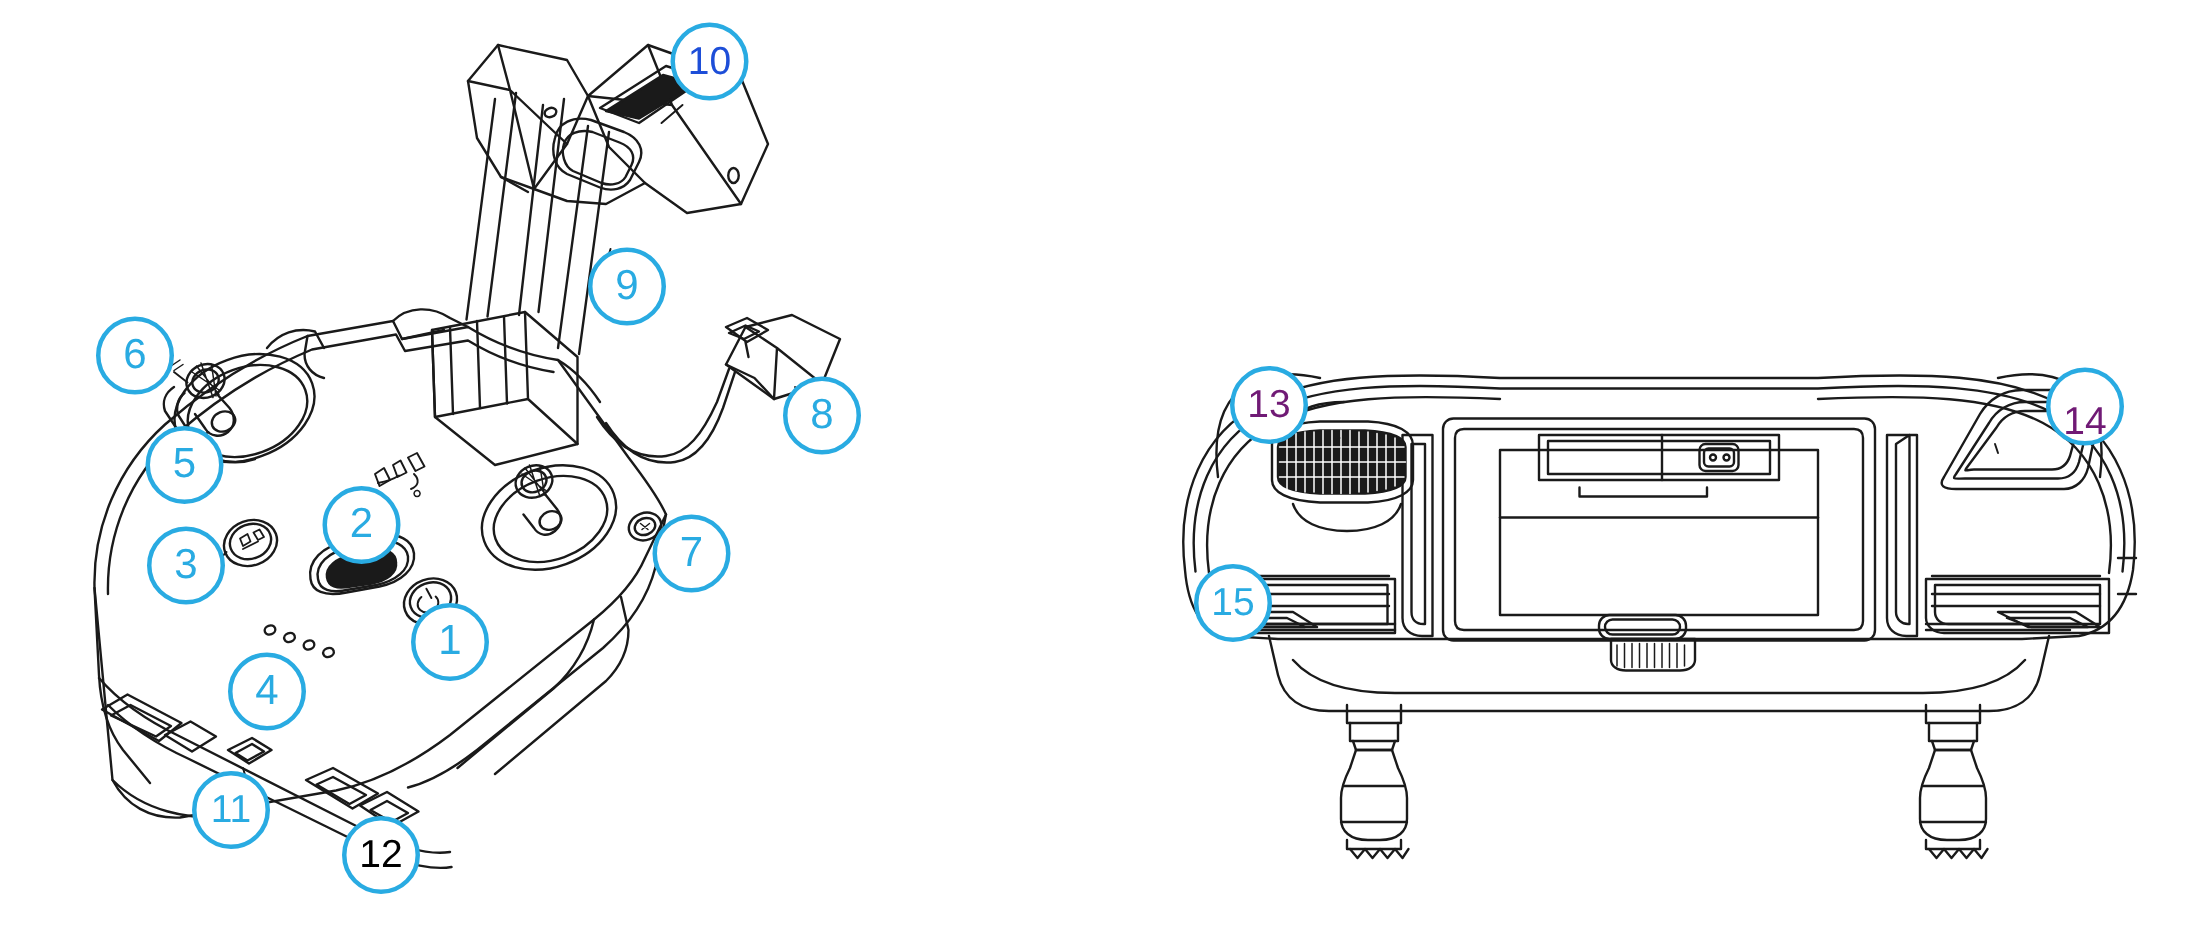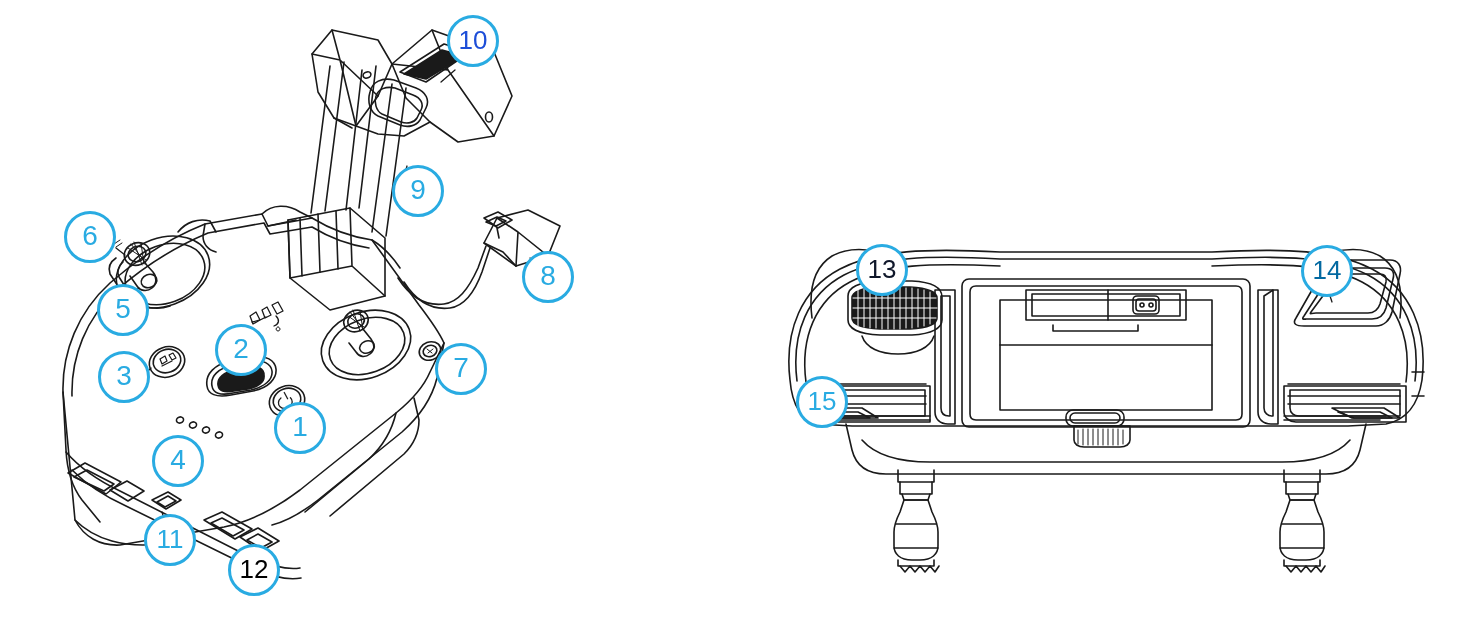--- a/index.html
+++ b/index.html
@@ -373,30 +373,30 @@
       </div>
       <div class="callout" style="left: 522px; top: 251px; width: 52px; height: 52px; border: 3px solid rgb(41, 171, 226); color: rgb(41, 171, 226); font-size: 28px;">
         <span>8</span>
       </div>
       <div class="callout" style="left: 392px; top: 165px; width: 52px; height: 52px; border: 3px solid rgb(41, 171, 226); color: rgb(41, 171, 226); font-size: 28px;">
         <span>9</span>
       </div>
       <div class="callout" style="left: 447px; top: 15px; width: 52px; height: 52px; border: 3px solid rgb(41, 171, 226); color: #1d4ed8; font-size: 26px;">
         <span>10</span>
       </div>
-      <div class="callout" style="left: 144px; top: 514px; width: 52px; height: 52px; border: 3px solid rgb(41, 171, 226); color: rgb(41, 171, 226); font-size: 26px;">
+      <div class="callout" style="left: 128px; top: 514px; width: 52px; height: 52px; border: 3px solid rgb(41, 171, 226); color: rgb(41, 171, 226); font-size: 26px;">
         <span>11</span>
       </div>
       <div class="callout" style="left: 228px; top: 544px; width: 52px; height: 52px; border: 3px solid rgb(41, 171, 226); color: #000000; font-size: 26px;">
         <span>12</span>
       </div>
-      <div class="callout" style="left: 856px; top: 244px; width: 52px; height: 52px; border: 3px solid rgb(41, 171, 226); color: #0f172a; font-size: 26px;">
+      <div class="callout" style="left: 820px; top: 244px; width: 52px; height: 52px; border: 3px solid rgb(41, 171, 226); color: #701a75; font-size: 26px;">
         <span>13</span>
       </div>
-      <div class="callout" style="left: 1301px; top: 245px; width: 52px; height: 52px; border: 3px solid rgb(41, 171, 226); color: #0369a1; font-size: 26px;">
+      <div class="callout" style="left: 1364px; top: 245px; width: 52px; height: 52px; border: 3px solid rgb(41, 171, 226); color: #701a75; font-size: 26px; align-items: flex-end;">
         <span>14</span>
       </div>
       <div class="callout" style="left: 796px; top: 376px; width: 52px; height: 52px; border: 3px solid rgb(41, 171, 226); color: rgb(41, 171, 226); font-size: 26px; text-align: center;">
         <span>15</span>
       </div>
     </div>
 
 </div>
 
 </body></html>

